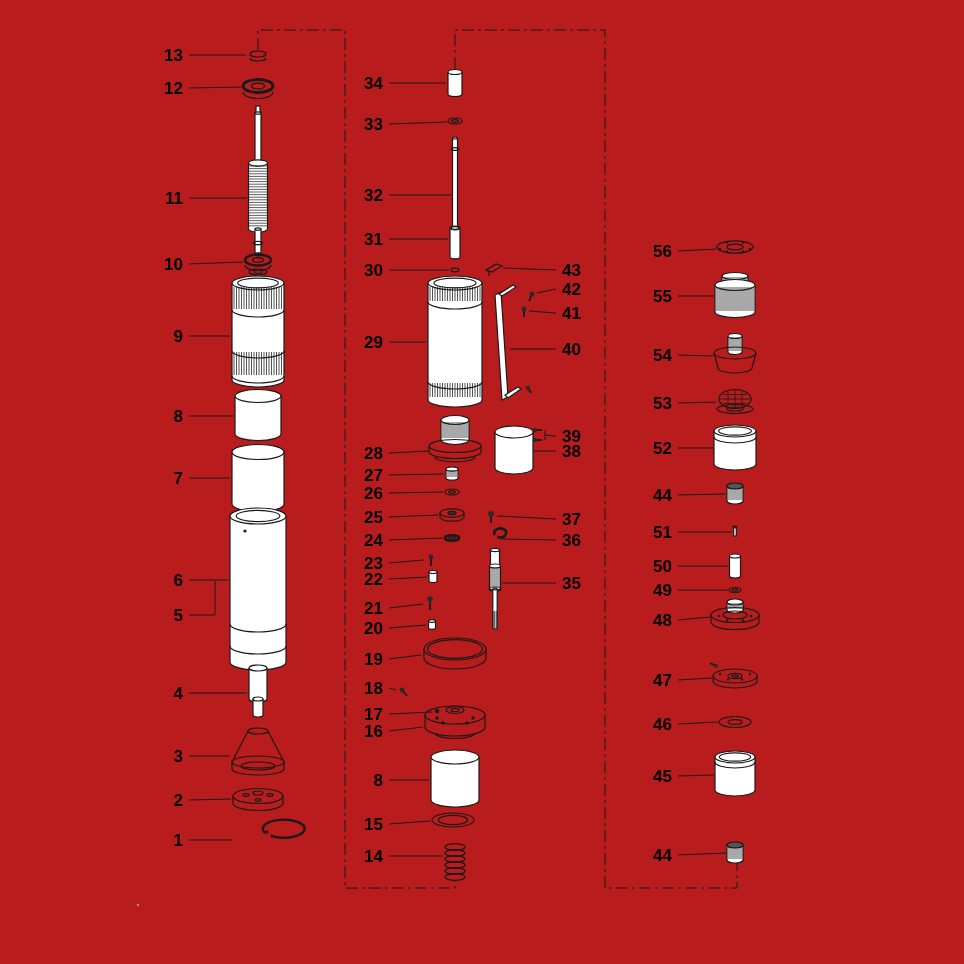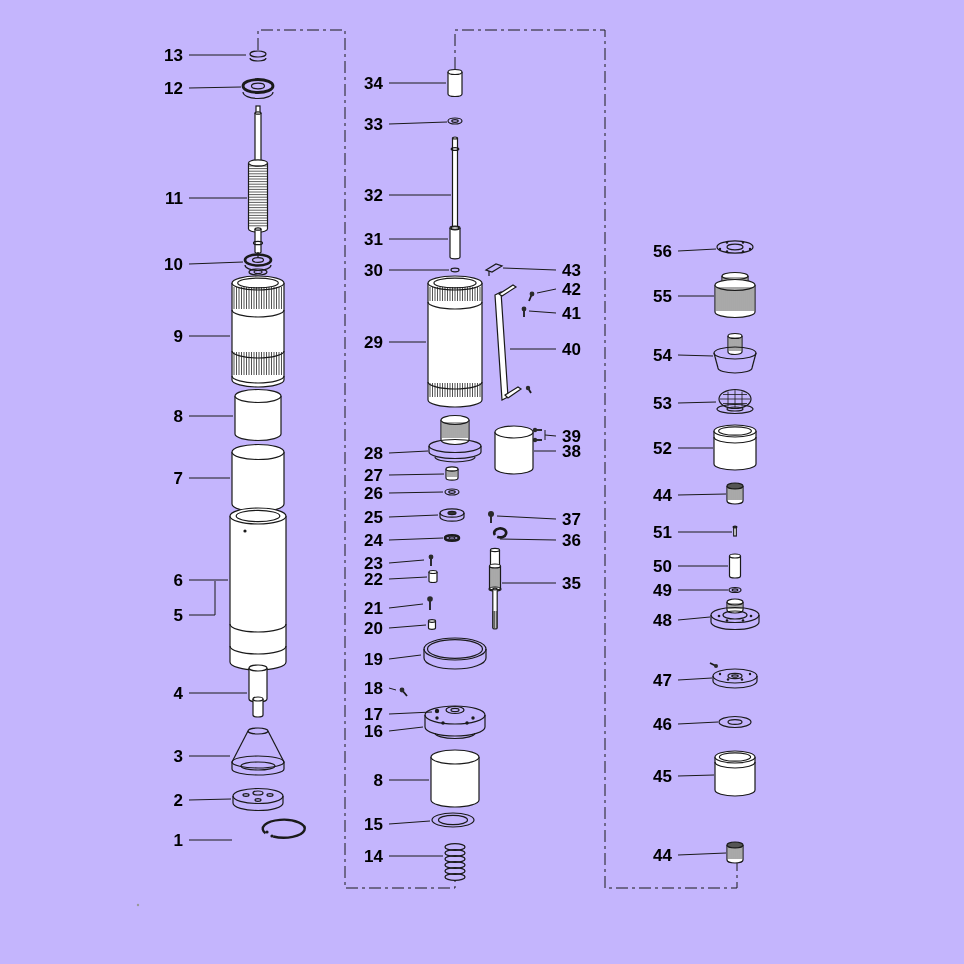--- a/index.html
+++ b/index.html
@@ -1,16 +1,16 @@
 <!DOCTYPE html>
 <html><head>
 <meta charset="utf-8">
 <style>
   html,body{margin:0;padding:0;background:#ffffff;}
-  .stage{position:relative;width:964px;height:964px;background:#c4b5fd;overflow:hidden;}
+  .stage{position:relative;width:964px;height:964px;background:#b91c1c;overflow:hidden;}
   svg{position:absolute;left:0;top:0;width:100%;height:100%;}
   svg text{font-family:"Liberation Sans","DejaVu Sans",sans-serif;font-weight:700;font-size:17px;fill:#000;}
 </style>
 </head>
 <body>
 
 <div class="stage">
   <svg id="diagram-svg" xmlns="http://www.w3.org/2000/svg" viewBox="0 0 964 964">
       <path d="M258,50 L258,30 L345,30 L345,888 L455,888 L455,880" fill="none" stroke="#1a1a1a" stroke-width="1" stroke-dasharray="12 4 3 4"></path>
       <path d="M455,69 L455,30 L605,30 L605,888 L737,888 L737,862" fill="none" stroke="#1a1a1a" stroke-width="1" stroke-dasharray="12 4 3 4"></path>

